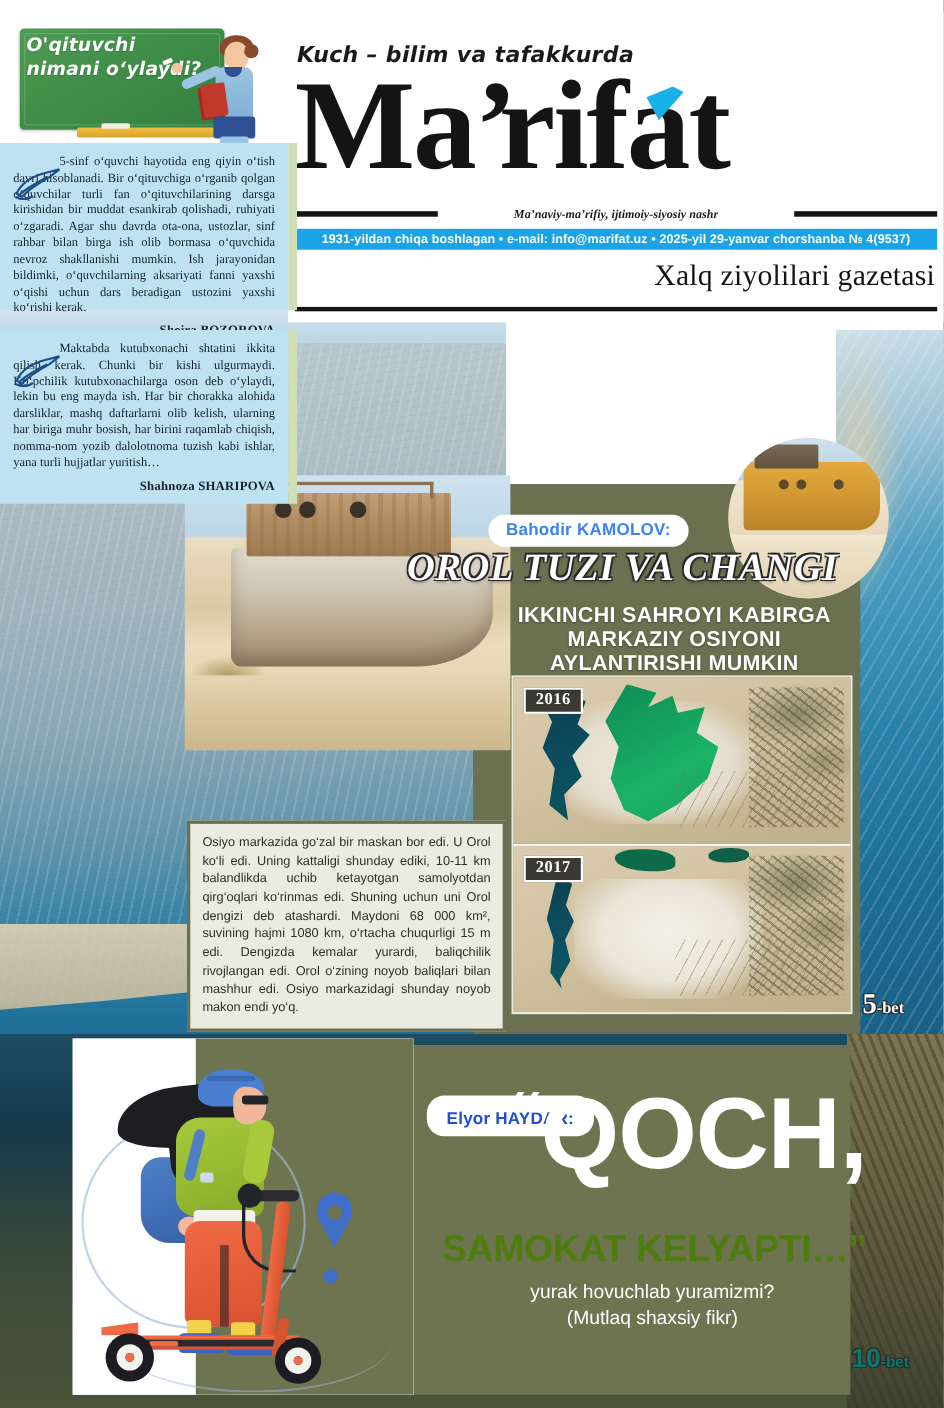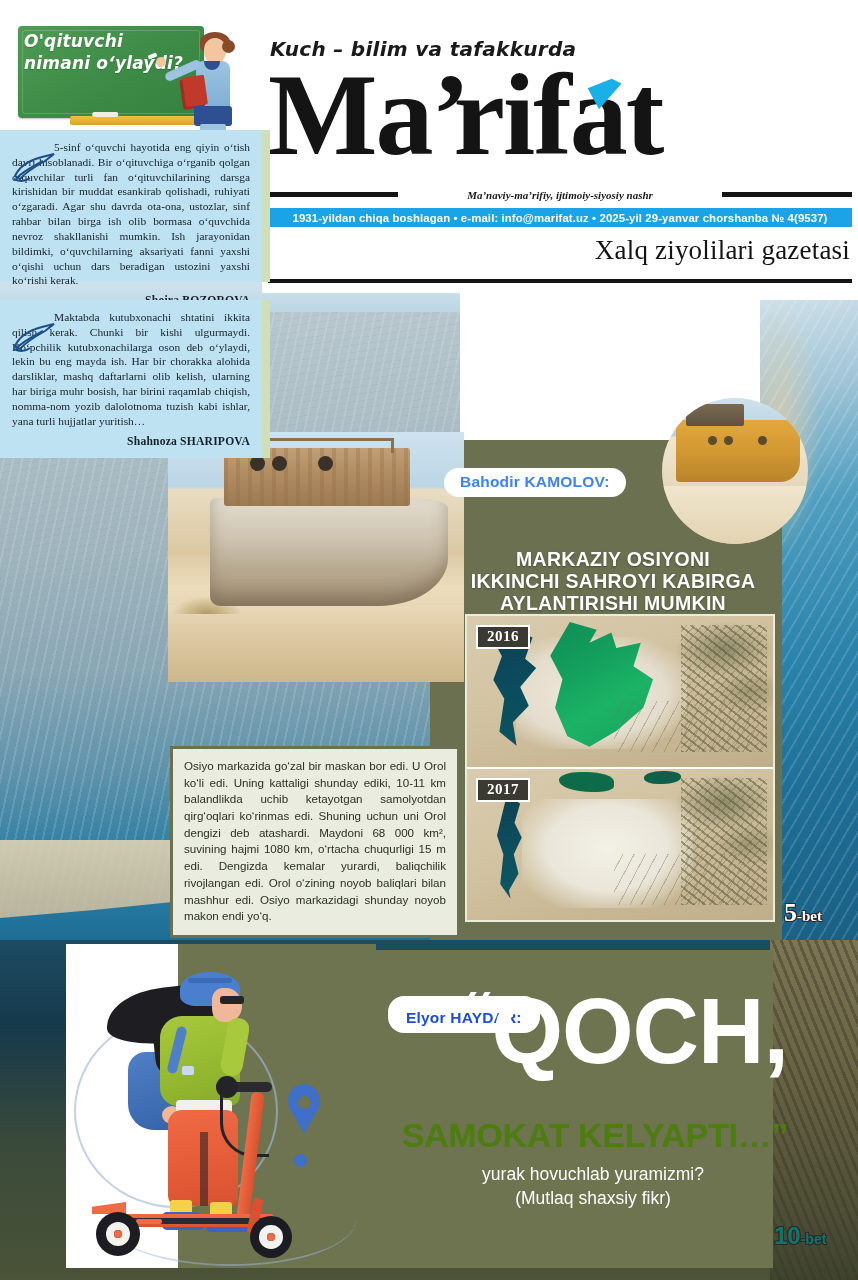--- a/index.html
+++ b/index.html
@@ -549,24 +549,25 @@
     <div class="cp-sand"></div>
     <div class="cp-boat"></div>
     <div class="cp-cabin"></div>
     <div class="cp-win" style="left:46px;"></div>
     <div class="cp-win" style="left:62px;"></div>
     <div class="cp-win" style="left:96px;"></div>
   </div>
 
   <div class="speaker-pill">Bahodir KAMOLOV:</div>
 
+  <div class="headline-main">OROL TUZI VA CHANGI</div>
 
   <div class="headline-sub">
+    <div>IKKINCHI SAHROYI KABIRGA</div>
     <div>MARKAZIY OSIYONI</div>
-    <div>IKKINCHI SAHROYI KABIRGA</div>
     <div>AYLANTIRISHI MUMKIN</div>
   </div>
 
   <div class="map-frame">
     <div class="map-img m1">
       <div class="map-base"></div>
       <div class="map-salt"></div>
       <div class="aral-2016-w"></div>
       <div class="aral-2016-e"></div>
       <div class="map-veg"></div>

